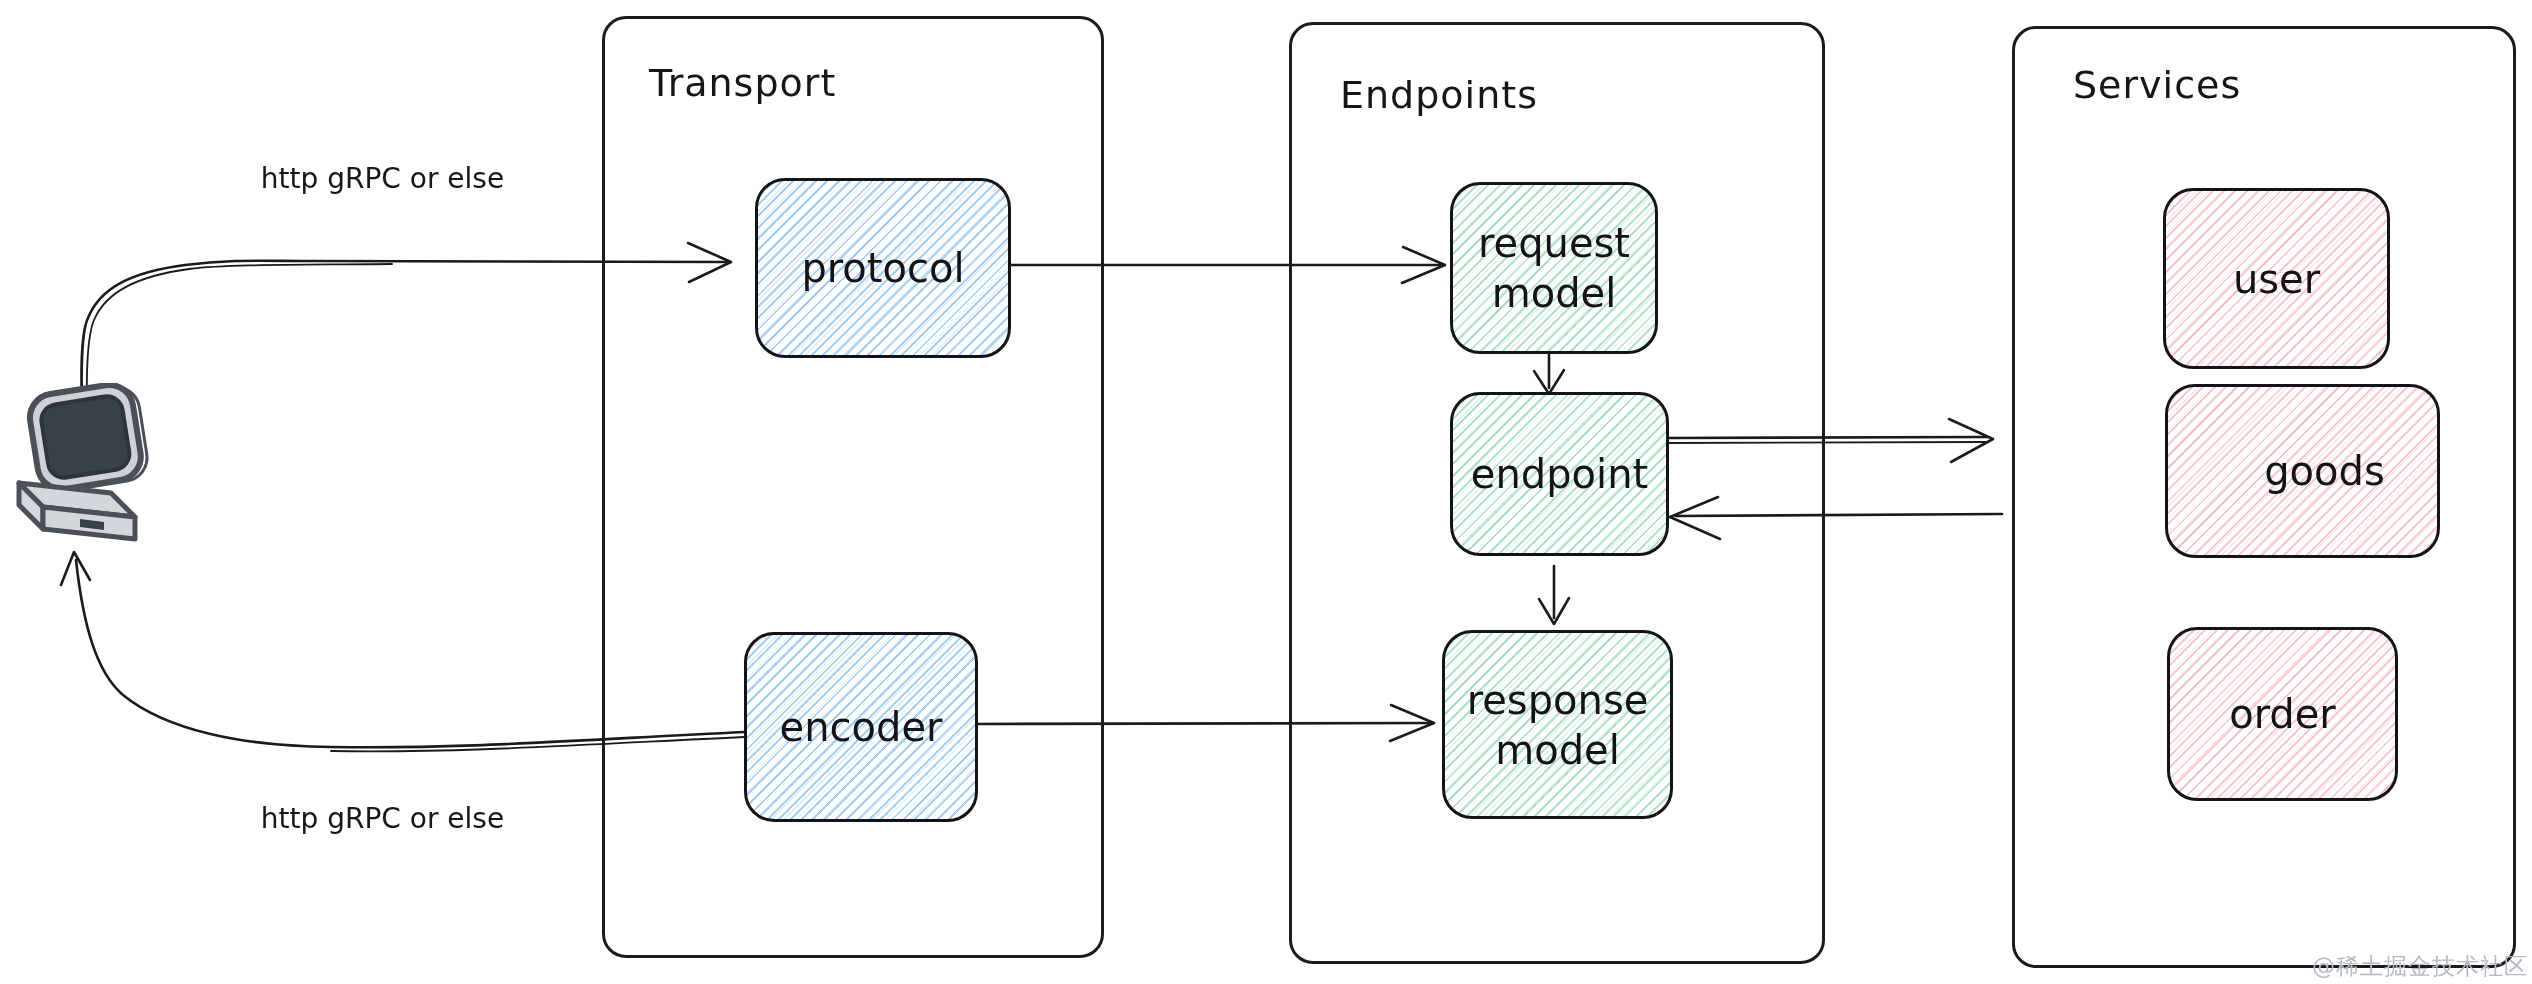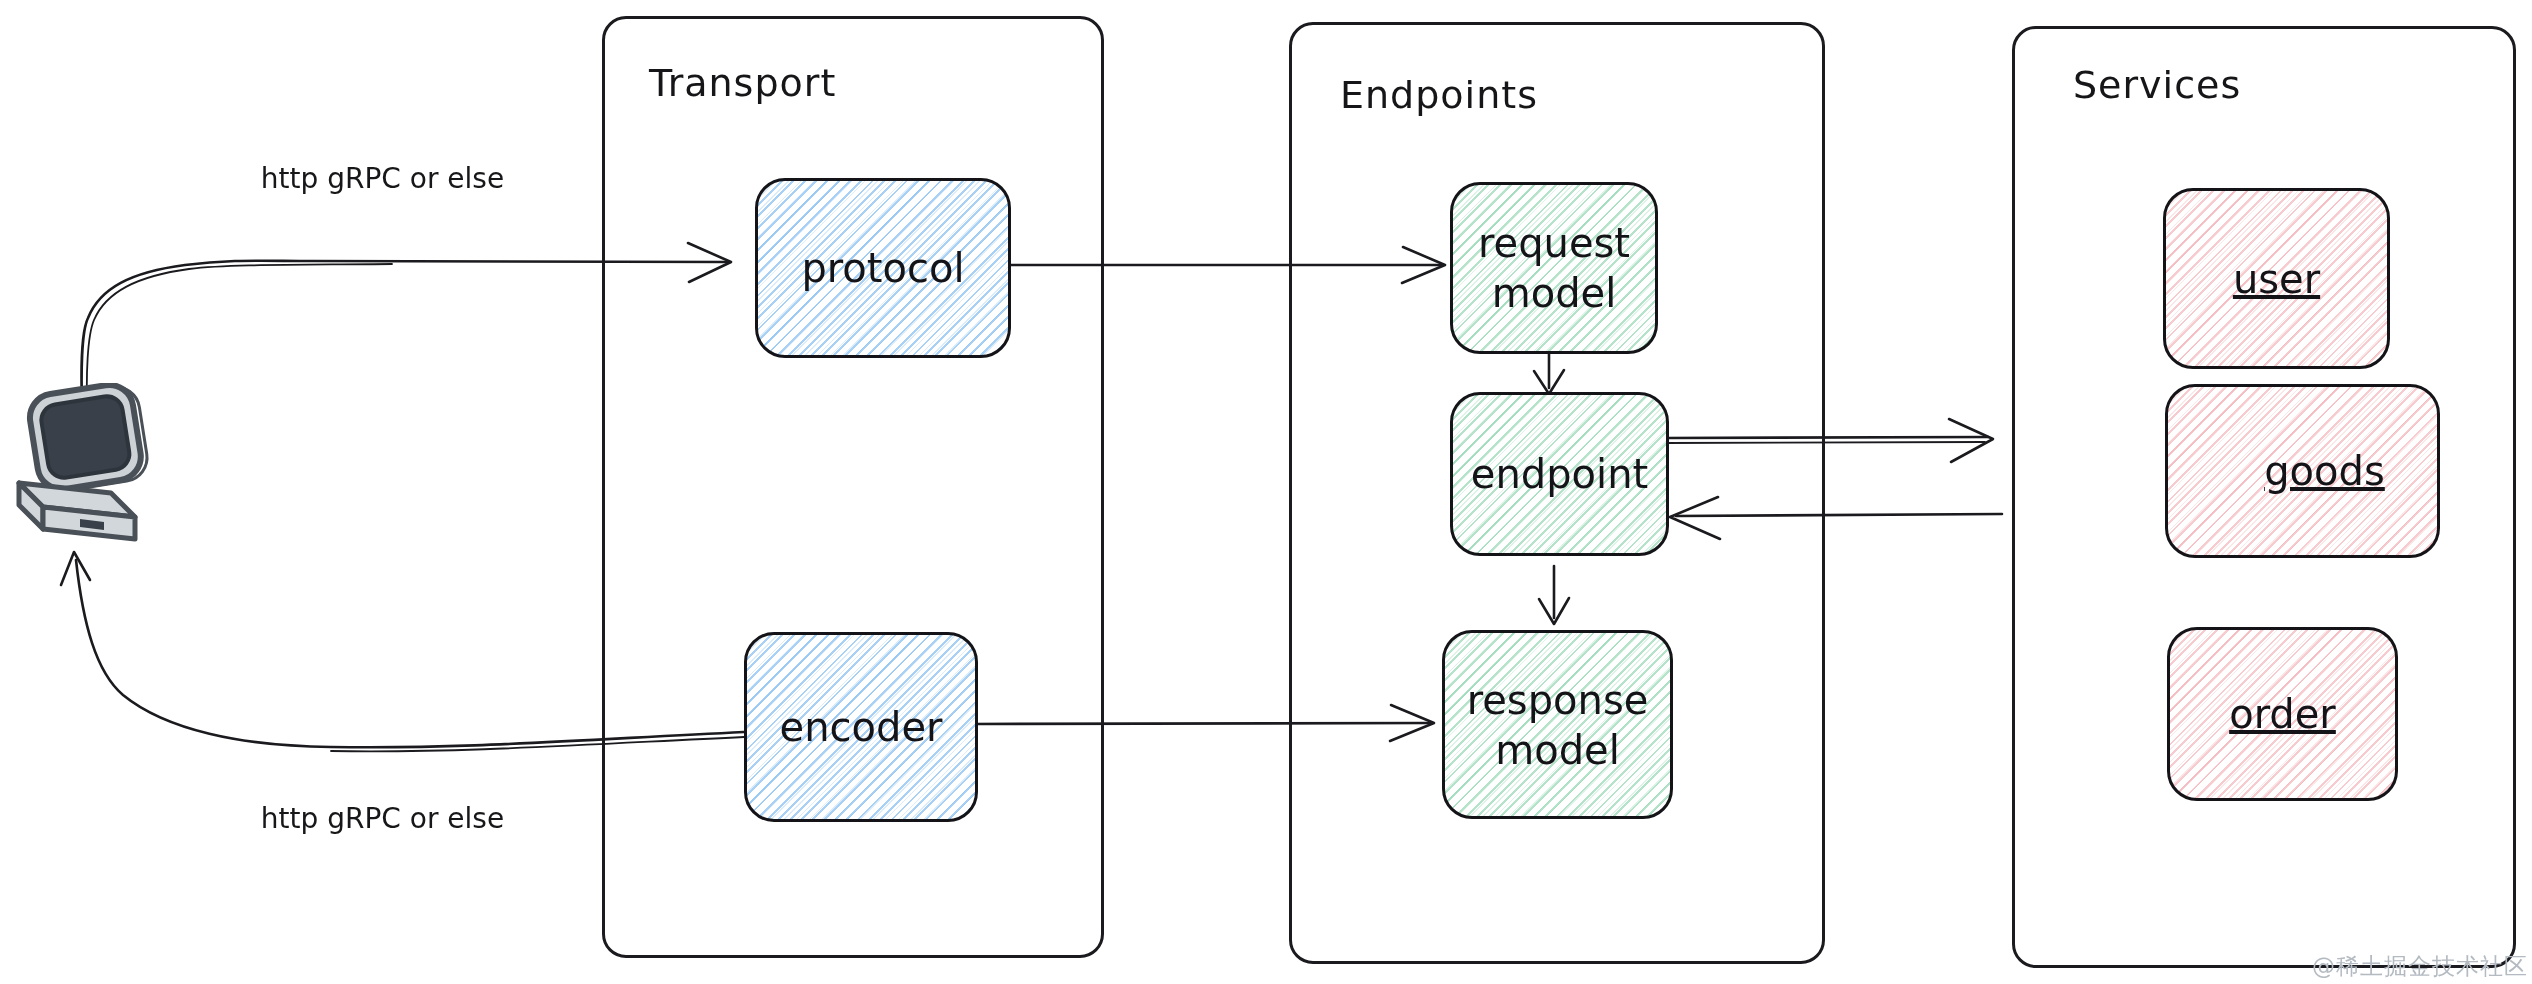--- a/index.html
+++ b/index.html
@@ -38,21 +38,20 @@
   }
   .node.green{
     background-image:
       repeating-linear-gradient(135deg, rgba(106,200,148,0.50) 0px, rgba(106,200,148,0.50) 2px, transparent 2px, transparent 8px),
       repeating-linear-gradient(135deg, rgba(106,200,148,0.22) 3px, rgba(106,200,148,0.22) 4px, transparent 4px, transparent 12px);
   }
   .node.pink{
     background-image:
       repeating-linear-gradient(135deg, rgba(236,132,140,0.42) 0px, rgba(236,132,140,0.42) 2px, transparent 2px, transparent 8px),
       repeating-linear-gradient(135deg, rgba(236,132,140,0.20) 3px, rgba(236,132,140,0.20) 4px, transparent 4px, transparent 12px);
-    text-decoration: underline;
   }
   
   .note{
     position:absolute;
     font-size:28px;font-weight:400;color:#17171a;
     text-align:center;line-height:62px;white-space:nowrap;
   }
   
   .layer{position:absolute;left:0;top:0;pointer-events:none;}
   

